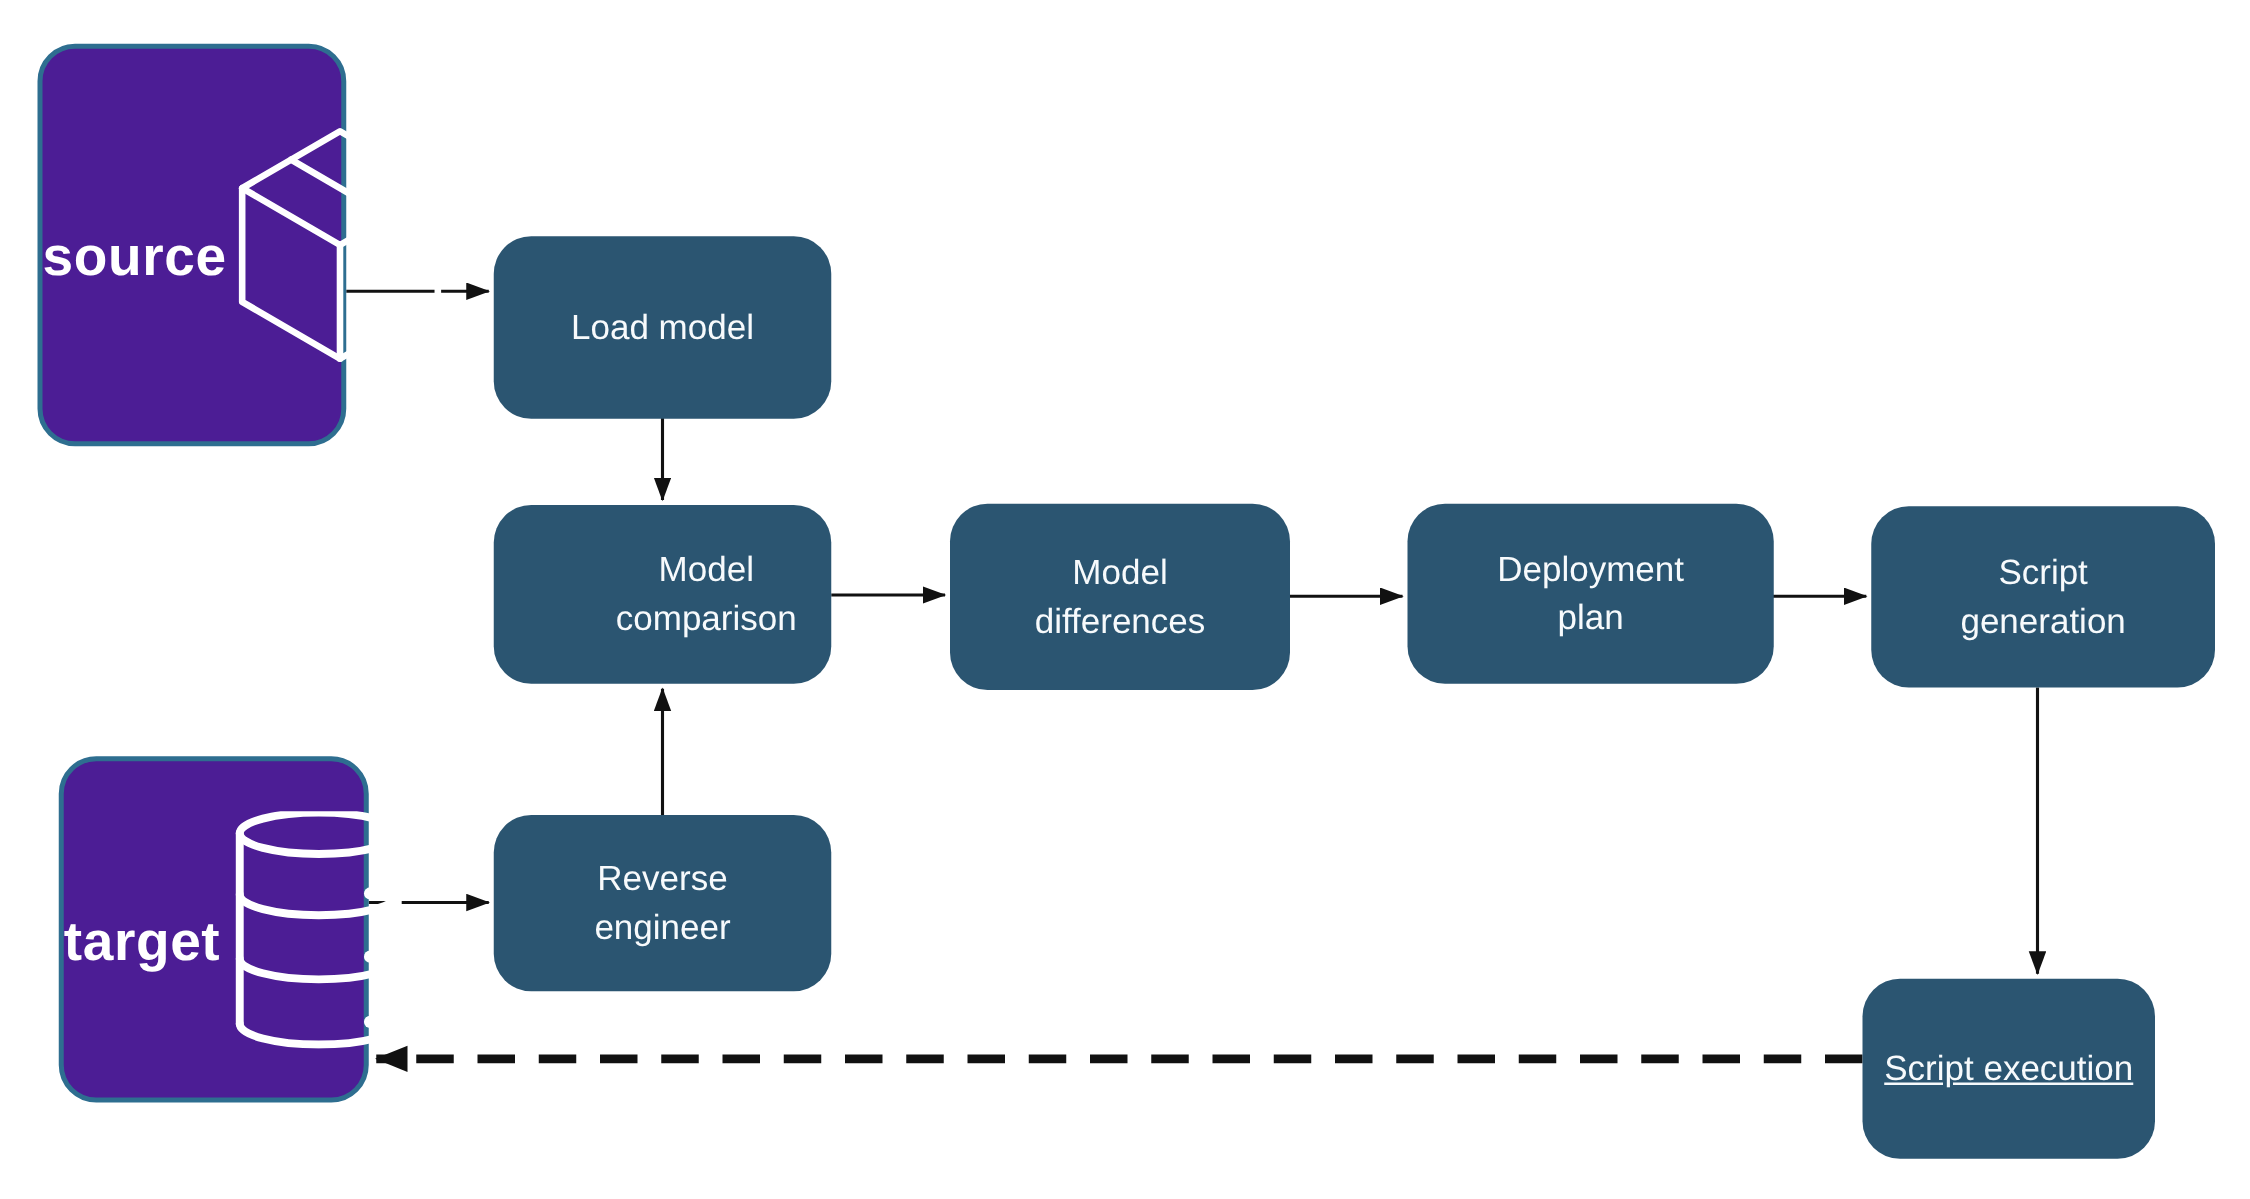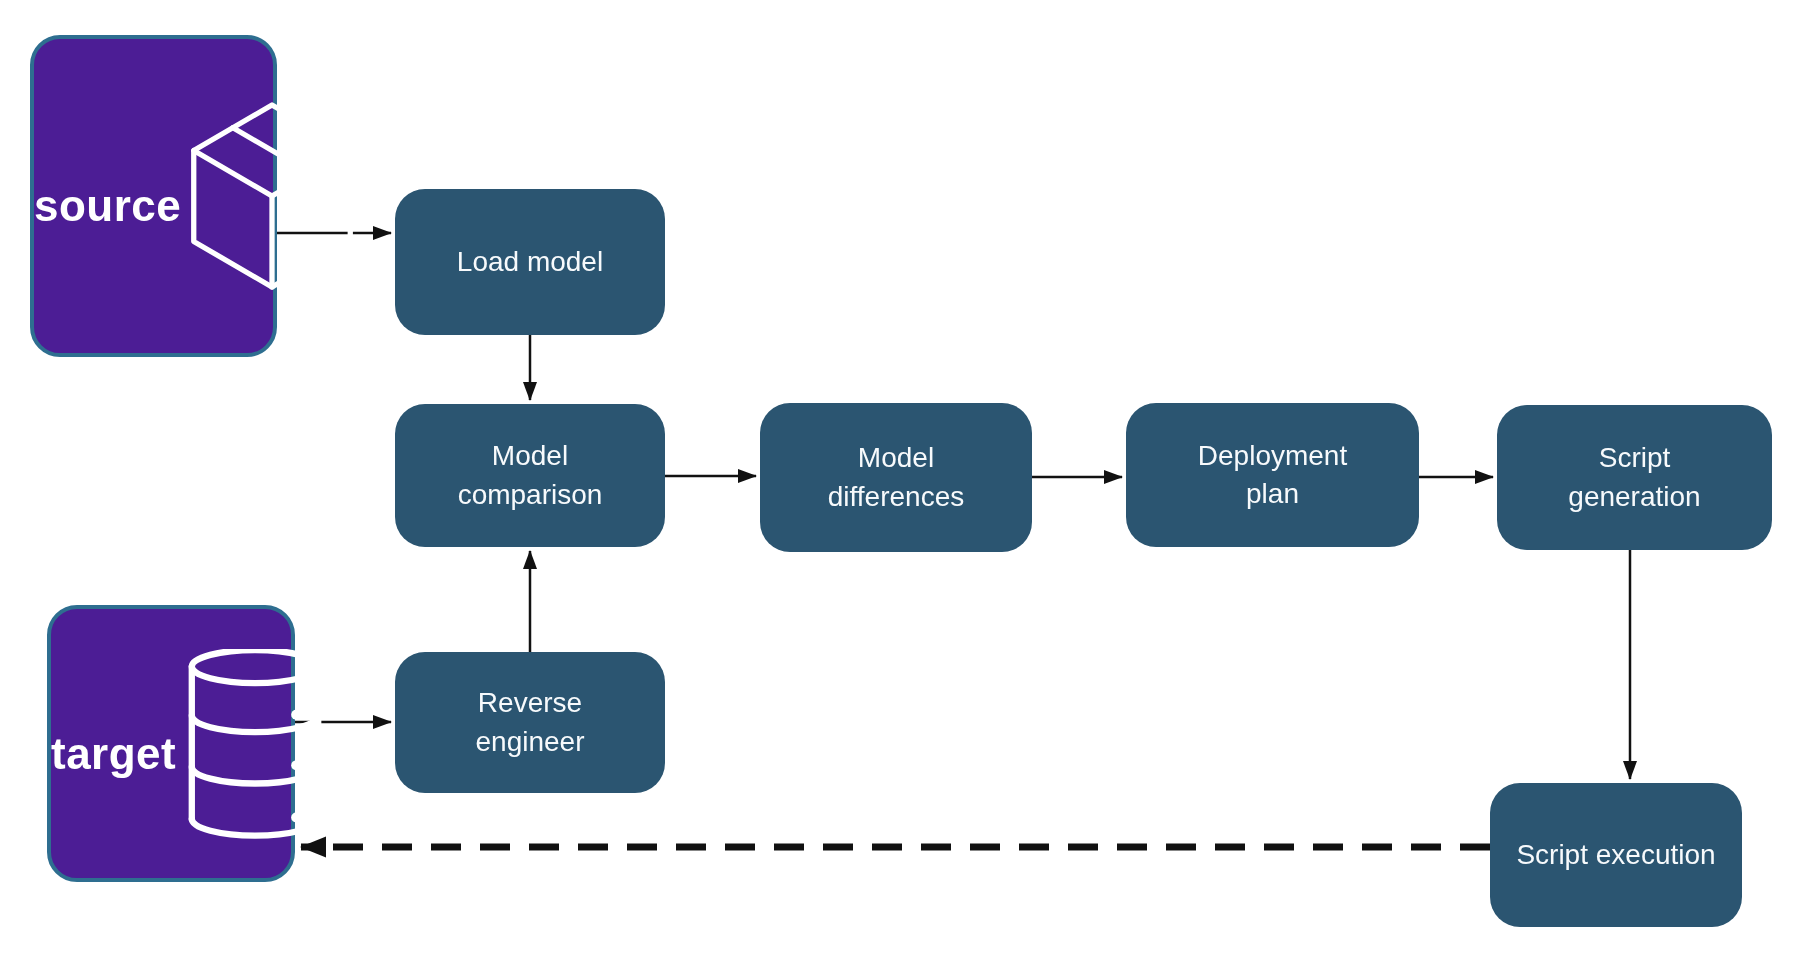--- a/index.html
+++ b/index.html
@@ -11,26 +11,26 @@
   .e { stroke:#111111; stroke-width:2.5px; fill:none; }
   .e.dashed { stroke-width:7px; stroke-dasharray:30 19; }
 
   .node {
     position:absolute; background:#2B5571; border-radius:30px;
     display:flex; align-items:center; justify-content:center;
     color:#F7FAFC; font-size:28px; line-height:1.36; text-align:center;
   }
   .node .lbl { max-width:200px; display:inline-block; }
   #node-load-model       { left:395px;  top:160px; width:270px; height:146px;margin-top:29px; }
-  #node-model-comparison { left:395px;  top:404px; width:270px; height:143px; }
+  #node-model-comparison { left:395px;  top:404px; width:270px; height:143px;justify-content:flex-end; }
   #node-model-differences{ left:760px;  top:403px; width:272px; height:149px; }
   #node-deployment-plan  { left:1126px; top:403px; width:293px; height:144px; }
   #node-script-generation{ left:1497px; top:405px; width:275px; height:145px; }
   #node-reverse-engineer { left:395px;  top:652px; width:270px; height:141px; }
-  #node-script-execution { left:1490px; top:783px; width:252px; height:144px; }
+  #node-script-execution { left:1490px; top:783px; width:234px; height:144px;text-decoration:underline; }
 
   .endpoint {
     position:absolute; background:#4c1d95; border:4px solid #2E6E90;
     border-radius:30px; box-sizing:border-box;
     display:flex; flex-direction:row; align-items:center;
   }
   #ep-source { left:30px; top:35px;  width:247px; height:322px; }
   #ep-target { left:47px; top:605px; width:248px; height:277px;text-align:center; }
   .ep-title {
     color:#ffffff; font-weight:bold; font-size:44px;

